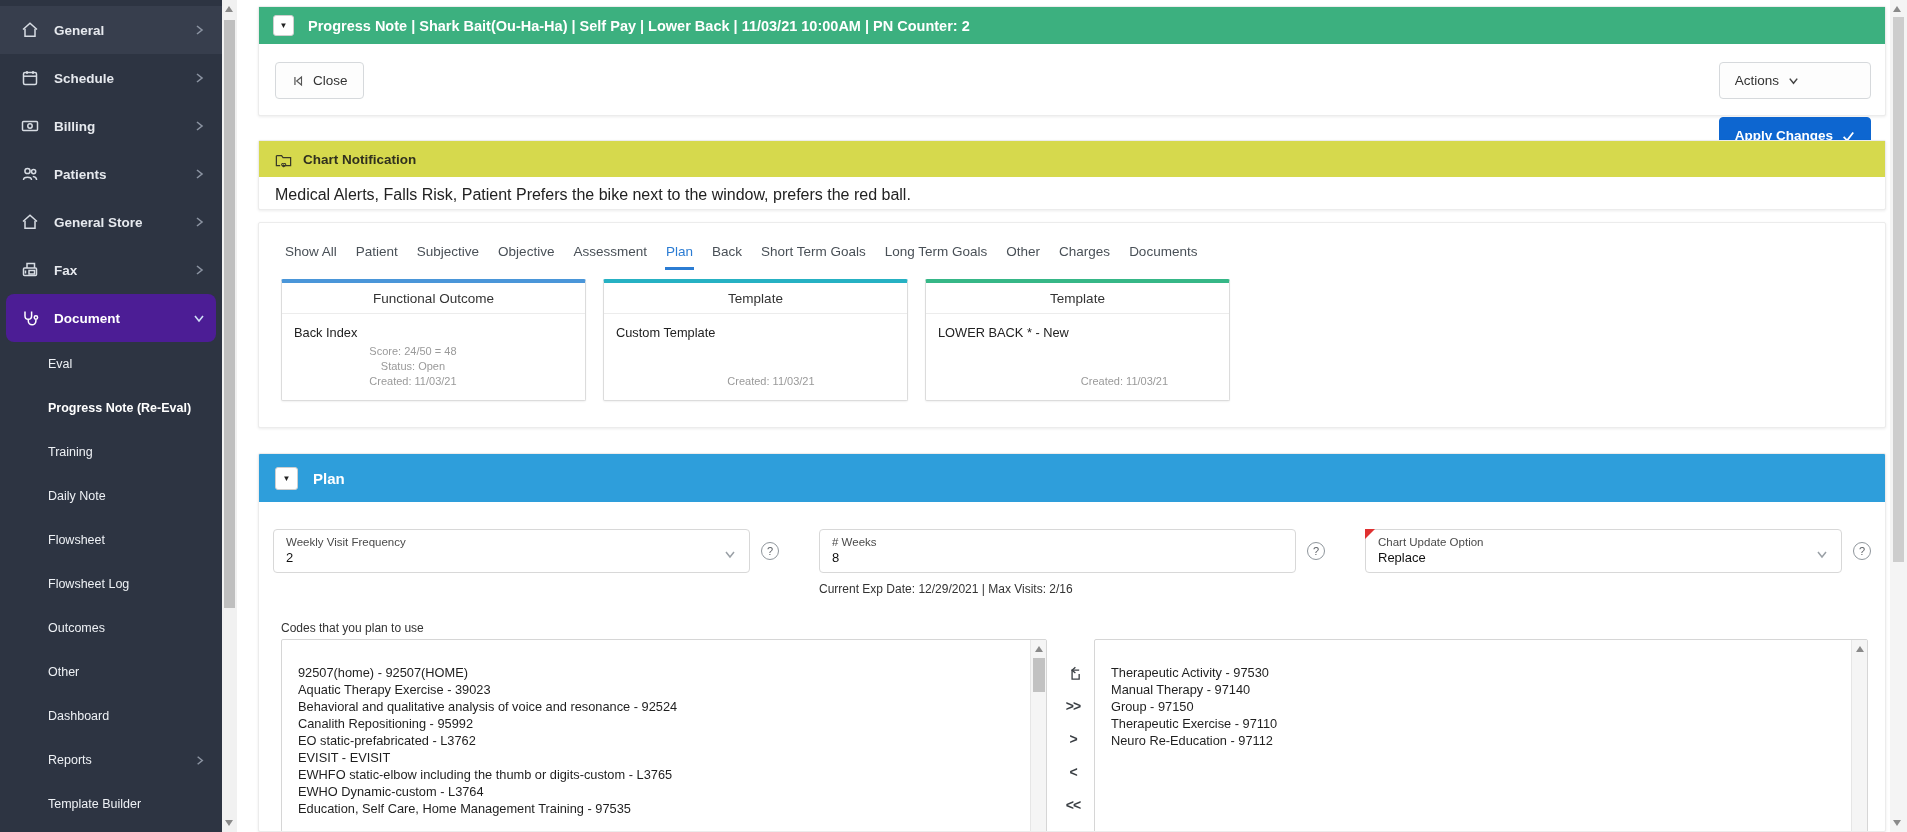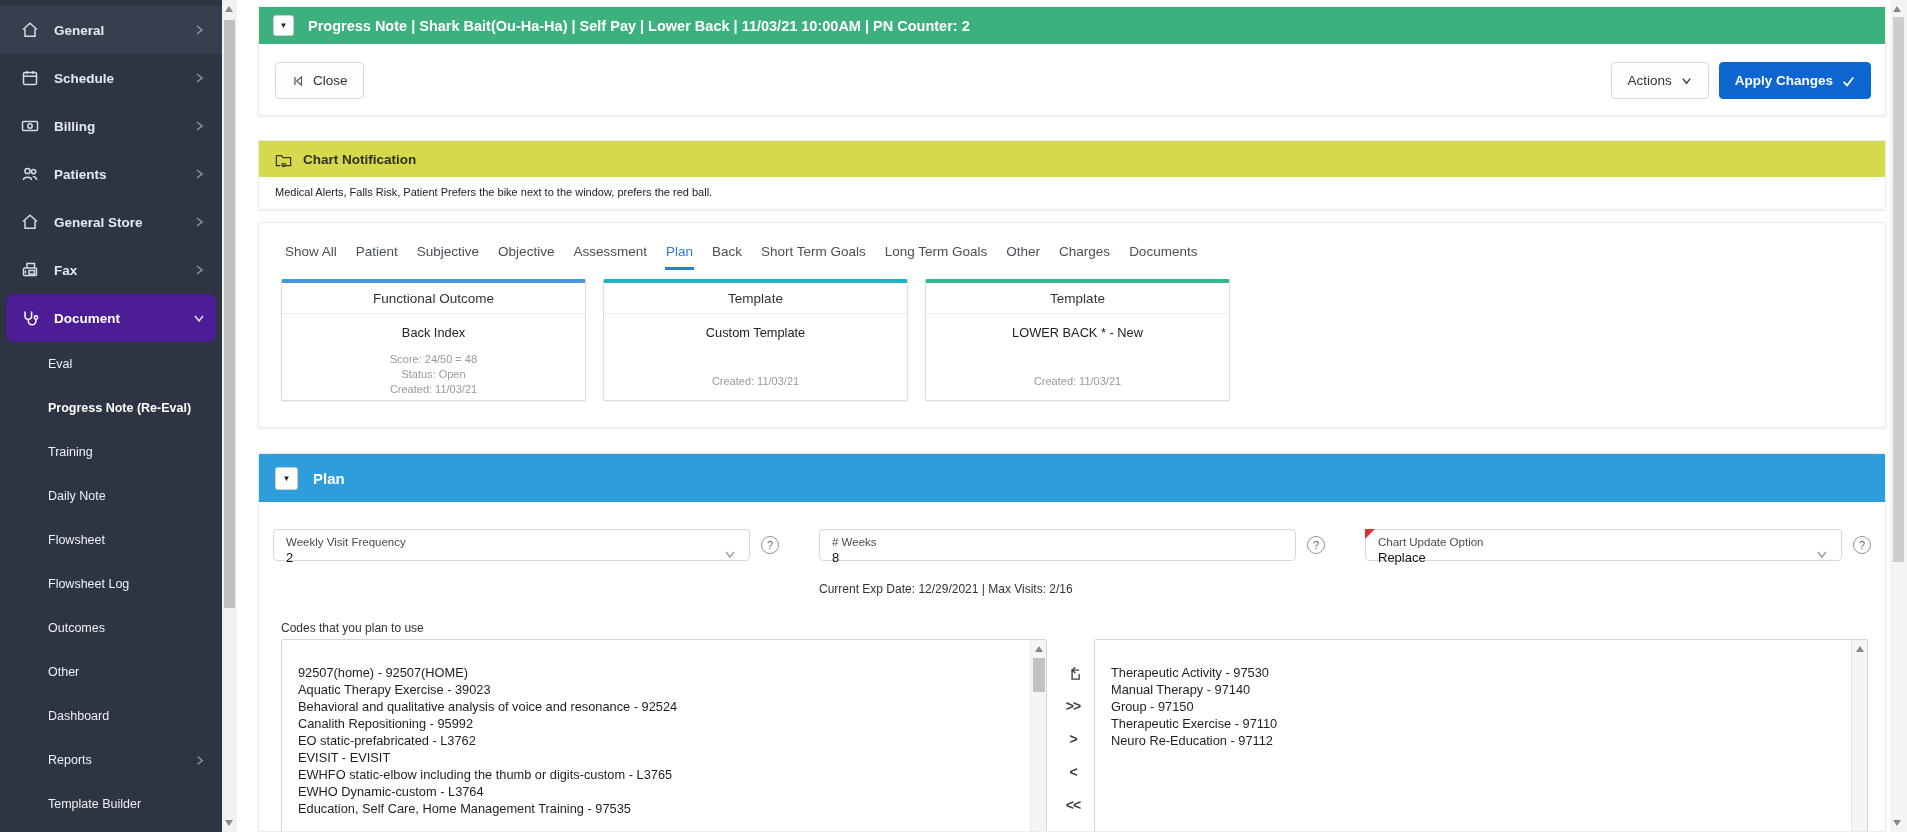--- a/index.html
+++ b/index.html
@@ -44,58 +44,58 @@
     padding:0 14px; color:#fff; }
   .collapse-btn { width:21px; height:21px; background:#fff; border:1px solid #cfcfcf;
     border-radius:3px; color:#222; font-size:8px; display:flex; align-items:center;
     justify-content:center; cursor:pointer; }
   .doc-title { margin-left:14px; font-size:14.5px; font-weight:bold; }
   .toolbar { position:relative; height:72px; }
   .btn { display:inline-flex; align-items:center; gap:8px; height:37px; padding:0 15px;
     background:#fdfdfd; border:1px solid #d6d9dc; border-radius:4px; font-size:13.5px;
     color:#333; cursor:pointer; font-family:"Liberation Sans", sans-serif; }
   .btn-close { position:absolute; left:16px; top:18px; }
-  .right-btns { position:absolute; right:14px; top:18px; display:flex; gap:10px; }
+  .right-btns { position:absolute; right:14px; top:18px; display:flex; gap:18px;flex-direction:column; }
   .btn-apply { background:#0d66d0; border:1px solid #0d66d0; color:#fff; font-weight:bold; }
 
   
   .panel2 { top:140px; height:70px; }
   .yellow-bar { height:36px; background:#d6d94d; display:flex; align-items:center;
     padding:0 15px; color:#30301e; }
   .yellow-bar .nt { font-size:13.5px; font-weight:bold; margin-left:10px; }
-  .note-body { padding:9px 16px; font-size:11px; color:#222; }
+  .note-body { padding:9px 16px; font-size:16px; color:#222; }
 
   
   .panel3 { top:222px; height:206px; }
   .tabs { display:flex; gap:17px; padding:21px 0 0 25px; font-size:13.5px; color:#495057; }
   .tab { padding:0 1px 8px; cursor:pointer; border-bottom:3px solid transparent; }
   .tab.active { color:#2b7cd3; border-bottom-color:#2b7cd3; }
   .cards { display:flex; gap:17px; padding:9px 0 0 22px; }
   .card { width:305px; height:122px; border:1px solid #dcdcdc; border-radius:2px;
     box-shadow:0 1px 2px rgba(0,0,0,.06); border-top:4px solid #999; background:#fff;text-align:center; }
   .card.c0 { border-top-color:#4a96d9; } .card.c1 { border-top-color:#26b1c3; }
   .card.c2 { border-top-color:#36b787; }
   .card-title { padding:8px 12px 7px; font-size:13.5px; color:#333;
     border-bottom:1px solid #ececec; }
-  .card-body { padding:11px 12px 9px; height:84px; display:flex; flex-direction:column;
+  .card-body { padding:11px 12px 9px; height:84px; display:flex; flex-direction:row;
     font-size:12.8px; color:#222;gap:12px; }
   .card-meta { margin-top:auto; font-size:11px; color:#9a9a9a; line-height:15px; }
 
   
   .panel4 { top:453px; height:379px; overflow:hidden; }
   .blue-bar { height:48px; background:#2e9edb; display:flex; align-items:center;
     padding:0 16px; color:#fff; }
   .blue-bar .collapse-btn { width:23px; height:23px; }
   .plan-title { margin-left:15px; font-size:15px; font-weight:bold; }
   .plan-body { position:relative; height:330px; }
   .fields { position:absolute; left:14px; right:14px; top:27px; display:flex;
     align-items:center; }
   .fgroup { flex:1; display:flex; align-items:center; }
   .fgroup + .fgroup { margin-left:40px; }
-  .fbox { position:relative; flex:1; height:32px; border:1px solid #d8d8d8;
+  .fbox { position:relative; flex:1; height:44px; border:1px solid #d8d8d8;
     border-radius:4px; background:#fff; padding:6px 34px 17px 12px; }
   .flabel { font-size:11.5px; color:#4a4a4a; }
   .fvalue { font-size:13px; color:#111; margin-top:2px; }
   .fchevron { position:absolute; right:12px; top:17px; width:14px; height:14px; }
   .fbox.flagged::before { content:""; position:absolute; left:-1px; top:-1px;
     border-top:10px solid #e03131; border-right:10px solid transparent; }
   .help { width:18px; height:18px; border:1.5px solid #8f969c; border-radius:50%;
     color:#5f6368; font-size:11px; display:flex; align-items:center; justify-content:center;
     margin-left:11px; flex:0 0 auto; cursor:pointer; }
   .exp-note { position:absolute; left:560px; top:80px; font-size:12px; color:#333; }

